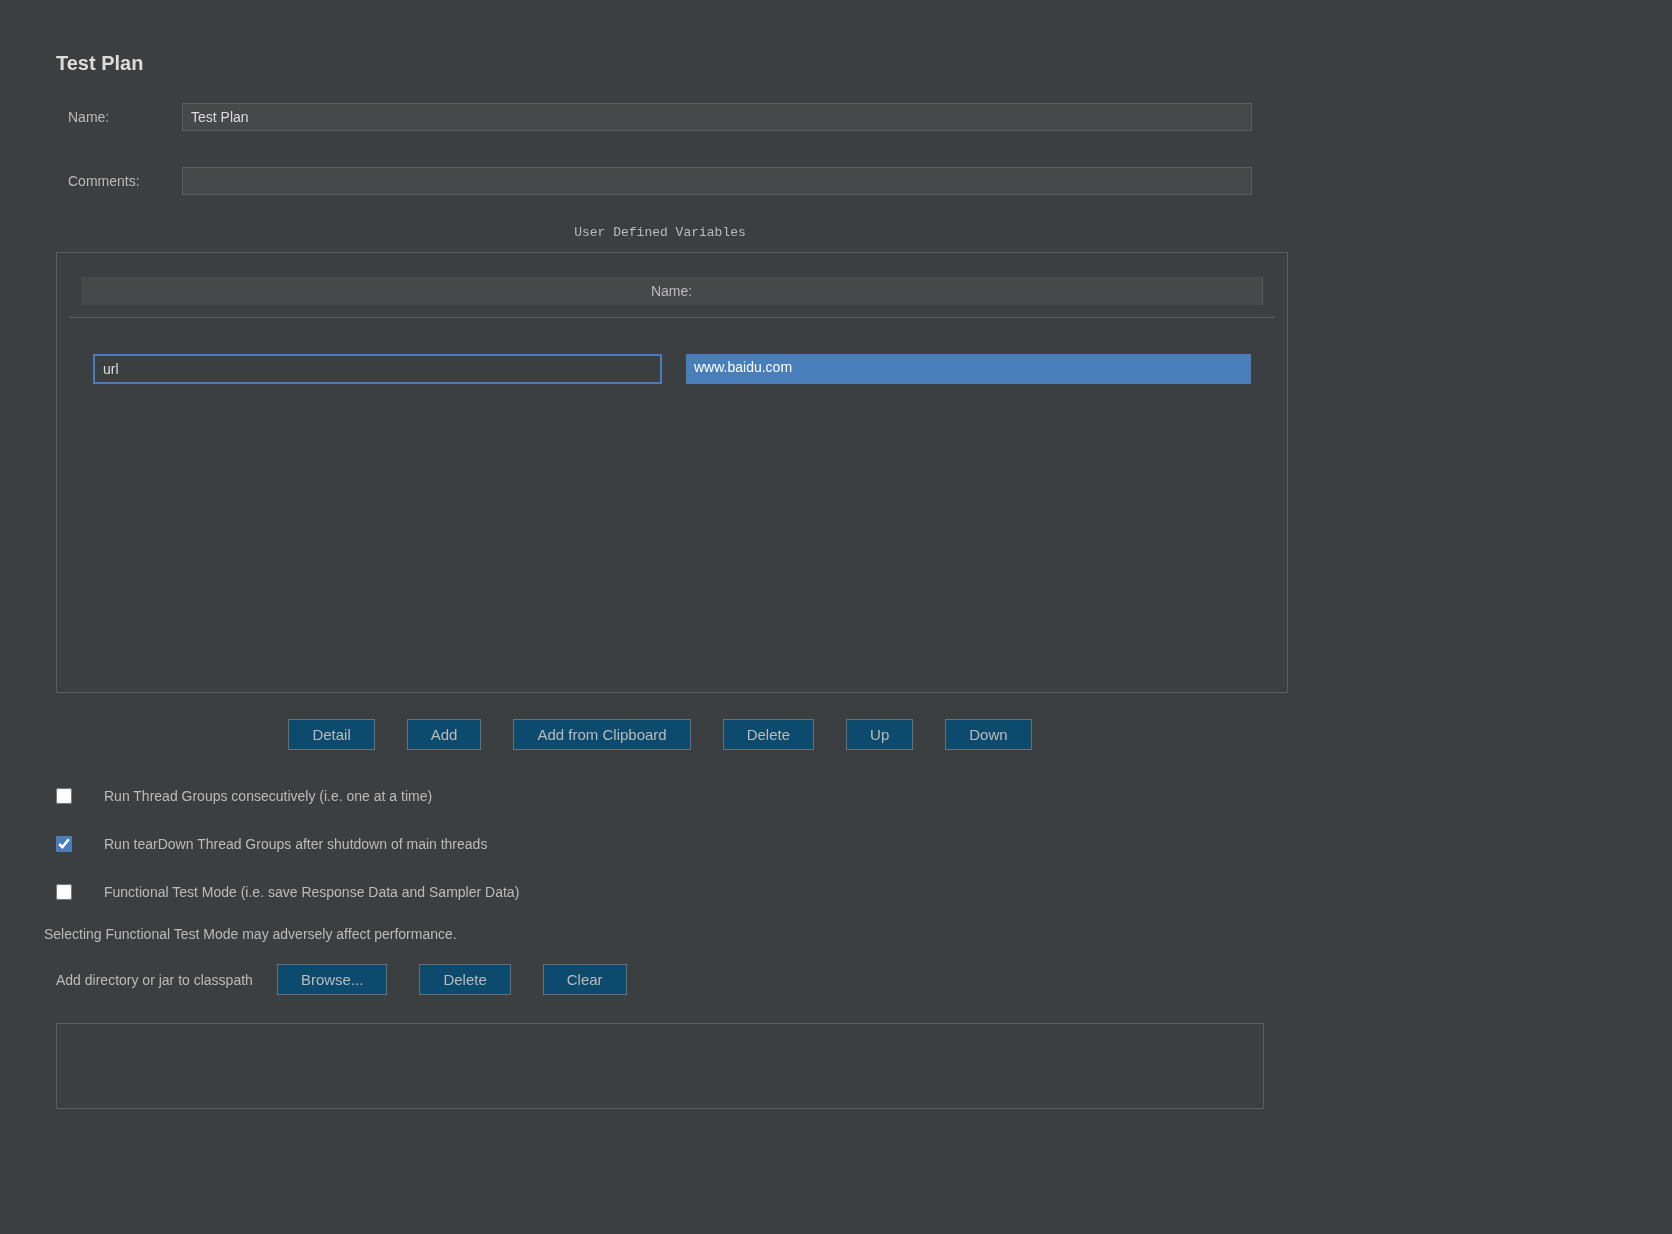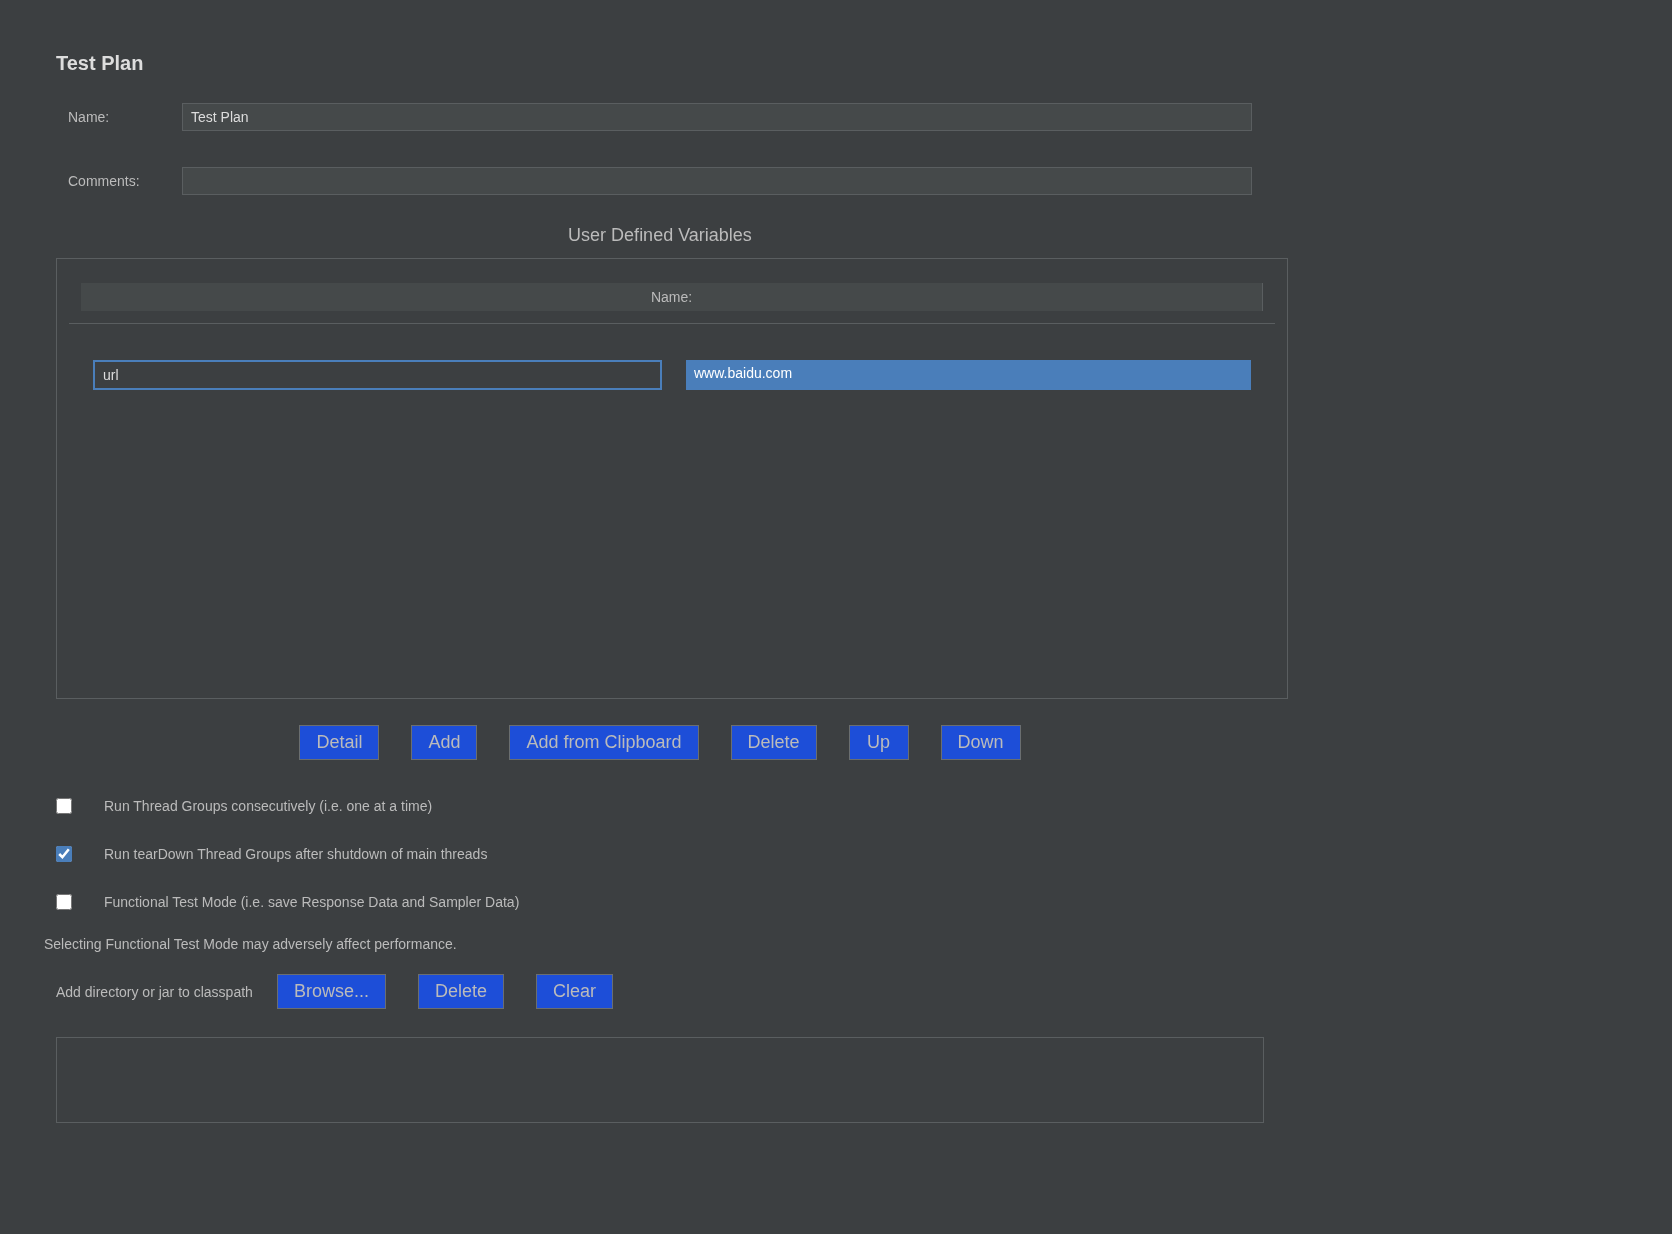--- a/index.html
+++ b/index.html
@@ -44,37 +44,38 @@
       color: #dddddd;
       padding: 4px 8px;
       font-size: 14px;
       height: 28px;
       outline: none;
     }
 
     .section-title {
       text-align: center;
       color: #bbbbbb;
-      font-size: 18px;
+      font-size: 13px;
       margin: 18px 0 8px 0;
+      font-family: Liberation Mono, monospace;
     }
 
     .buttons-row {
       display: flex;
       justify-content: center;
       gap: 8px;
       margin: 14px 0;
     }
 
     .btn {
-      background-color: #1d4ed8;
+      background-color: #0c4a6e;
       border: 1px solid #6a6e70;
       color: #bbbbbb;
-      padding: 6px 16px;
-      font-size: 18px;
+      padding: 6px 23px;
+      font-size: 15px;
       cursor: pointer;
       min-width: 60px;
     }
 
     .btn:disabled {
       color: #666666;
       background-color: #45494a;
       cursor: default;
     }
 

